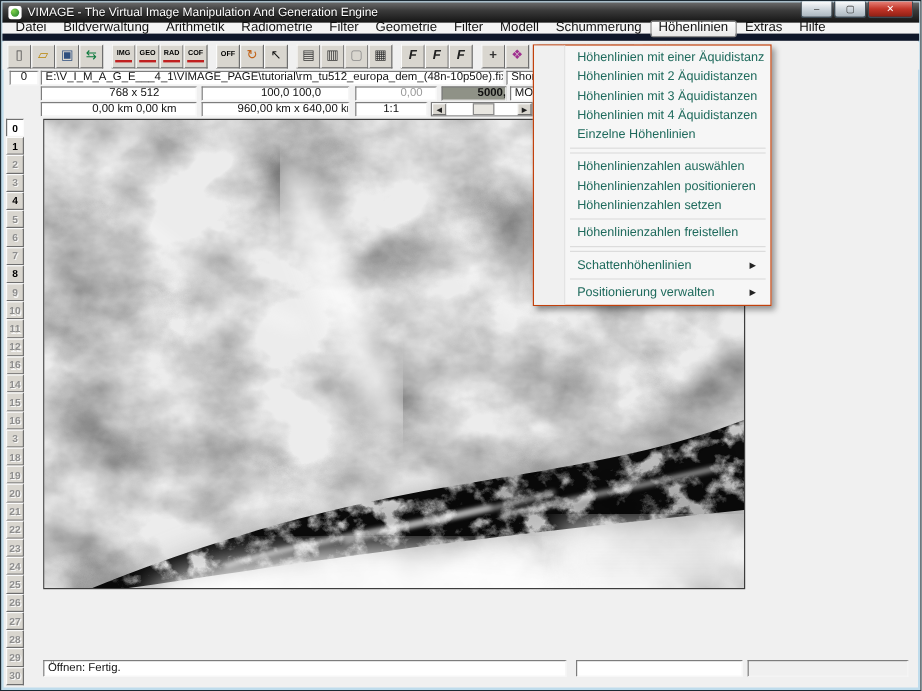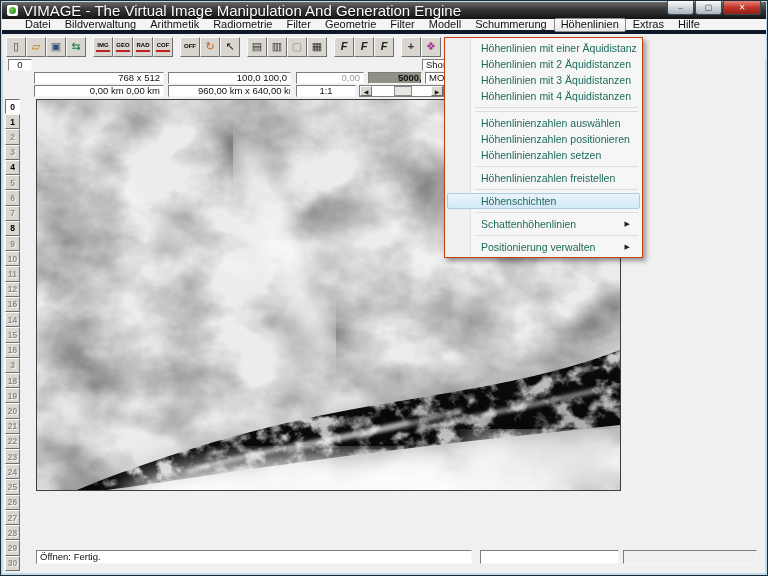--- a/index.html
+++ b/index.html
@@ -7,44 +7,44 @@
   .window{position:relative;width:768px;height:576px;background:#f0f0f0;
           border:1px solid #1c2a33;overflow:hidden;
           box-shadow:inset 0 0 0 2px #bfdcec;}
   
   .titlebar{position:absolute;left:1px;top:1px;right:1px;height:17px;
             background:linear-gradient(#6a6a6a,#3a3a3a 40%,#141414);
             display:flex;align-items:center;padding-left:5px;color:#fff;}
   .app-icon{width:11px;height:11px;background:#fff;border-radius:2px;position:relative;margin-right:5px;flex:0 0 auto;}
   .app-icon::after{content:"";position:absolute;left:2px;top:2px;width:7px;height:7px;border-radius:50%;
                    background:radial-gradient(circle at 30% 30%,#7fd24a,#1f7a2d);}
-  .title-text{font-size:15px;white-space:nowrap;text-shadow:0 1px 1px #000;}
+  .title-text{font-size:10px;white-space:nowrap;text-shadow:0 1px 1px #000;}
   .win-btns{position:absolute;right:6px;top:0;display:flex;}
   .win-btn{width:27px;height:14px;display:flex;align-items:center;justify-content:center;
            font-size:8px;color:#333;background:linear-gradient(#fdfdfd,#cfd7dd 50%,#aab6bf);
            border:1px solid #3c4a54;border-top:none;border-radius:0 0 3px 3px;margin-left:1px;}
   .win-btn.close{width:38px;background:linear-gradient(#f2a early,#c0392b);background:linear-gradient(#e8847a,#c23528 50%,#8e1f14);color:#fff;}
   
   .menubar{position:absolute;left:1px;top:18px;right:1px;height:15px;background:#f4f4f4;
-           border-bottom:4px solid #0f172a;display:flex;align-items:center;padding-left:16px;}
+           border-bottom:6px solid #0f172a;display:flex;align-items:center;padding-left:4px;}
   .mb-item{font-size:11px;color:#111;padding:0 6px;line-height:13px;height:14px;display:flex;align-items:center;border:1px solid transparent;}
   .mb-item.active{background:linear-gradient(#ffffff,#e7e7e7);border:1px solid #8c8c8c;border-radius:2px;}
   
   .toolbar{position:absolute;left:1px;top:34px;right:1px;height:23px;background:#f0f0f0;
            display:flex;align-items:center;padding-left:4px;}
   .tb-group{display:flex;margin-right:7px;}
   .tb-btn{width:20px;height:20px;background:#d9d6cf;border:1px solid;border-color:#fbfbfb #6f6f6f #6f6f6f #fbfbfb;
           display:flex;flex-direction:column;align-items:center;justify-content:center;overflow:hidden;}
   .tb-btn .g{font-size:11px;line-height:11px;}
   .tb-btn.textbtn .g{font-size:6px;font-weight:bold;line-height:7px;letter-spacing:0;}
   .tb-btn.textbtn .redbar{width:14px;height:2px;background:#c02020;margin-top:1px;}
   
   .field{position:absolute;height:12px;background:#fff;border:1px solid;border-color:#7d7d7d #f6f6f6 #f6f6f6 #7d7d7d;
          font-size:9.5px;line-height:10px;padding:0 3px;color:#111;white-space:nowrap;overflow:hidden;}
-  .field.right{text-align:right;padding-left:29px;}
+  .field.right{text-align:center;padding-left:29px;}
   .field.center{text-align:center;}
   .field.gray{color:#9a9a9a;}
   .field.sel{background:#8f9287;font-weight:bold;}
   .field.flat{background:#f0f0f0;}
   
   .hscroll{position:absolute;display:flex;height:12px;border:1px solid #7d7d7d;background:#fff;}
   .sc-btn{width:12px;height:10px;background:#d9d6cf;border:1px solid;border-color:#fbfbfb #6f6f6f #6f6f6f #fbfbfb;
           font-size:6px;display:flex;align-items:center;justify-content:center;color:#222;}
   .sc-track{flex:1;position:relative;background:#fff;}
   .sc-thumb{position:absolute;left:38%;width:30%;top:0;bottom:0;background:#e8e6e0;border:1px solid #8a8a8a;}
@@ -194,20 +194,21 @@
         <div class="tb-btn" style="background: rgb(140, 26, 26);">
           <span class="g" style="color: rgb(255, 255, 255); font-weight: bold;">V</span>
         </div>
         <div class="tb-btn" style="background: rgb(28, 58, 42);">
           <span class="g" style="color: rgb(255, 255, 255); font-weight: bold;">S</span>
         </div>
       </div>
     </div>
 
   <div class="field center" style="left:7px;top:58px;width:24px;">0</div>
+  <div class="field" style="left:33px;top:58px;width:386px;">E:\V_I_M_A_G_E___4_1\VIMAGE_PAGE\tutorial\rm_tu512_europa_dem_(48n-10p50e).fix</div>
   <div class="field" style="left:421px;top:58px;width:60px;">Short</div>
 
   <div class="field right" style="left:33px;top:71px;width:130px;">768 x 512</div>
   <div class="field right" style="left:167px;top:71px;width:123px;">100,0  100,0</div>
   <div class="field right gray" style="left:295px;top:71px;width:68px;">0,00</div>
   <div class="field right sel" style="left:367px;top:71px;width:54px;">5000,00</div>
   <div class="field" style="left:424px;top:71px;width:57px;">MONO</div>
 
   <div class="field right" style="left:33px;top:84px;width:130px;">0,00 km  0,00 km</div>
   <div class="field right" style="left:167px;top:84px;width:123px;">960,00 km x 640,00 km</div>
@@ -300,29 +301,29 @@
       </g>
     </svg>
   </div>
 
   <div class="dropdown" id="dropdown">
     <div class="dd-gutter"></div>
   <div class="dd-item">Höhenlinien mit einer Äquidistanz</div>
       <div class="dd-item">Höhenlinien mit 2 Äquidistanzen</div>
       <div class="dd-item">Höhenlinien mit 3 Äquidistanzen</div>
       <div class="dd-item">Höhenlinien mit 4 Äquidistanzen</div>
+      <div class="dd-item">Einzelne Höhenlinien</div>
       <div class="dd-sep"></div>
       <div class="dd-sep"></div>
       <div class="dd-item">Höhenlinienzahlen auswählen</div>
       <div class="dd-item">Höhenlinienzahlen positionieren</div>
       <div class="dd-item">Höhenlinienzahlen setzen</div>
       <div class="dd-sep"></div>
       <div class="dd-item">Höhenlinienzahlen freistellen</div>
       <div class="dd-sep"></div>
-      <div class="dd-item hl">Höhenschichten</div>
       <div class="dd-sep"></div>
       <div class="dd-item">Schattenhöhenlinien<span class="dd-arrow">▶</span></div>
       <div class="dd-sep"></div>
       <div class="dd-item">Positionierung verwalten<span class="dd-arrow">▶</span></div>
     </div>
 
   <div class="statusbar">
     <div class="field" style="left:35px;top:549px;width:436px;">Öffnen: Fertig.</div>
     <div class="field" style="left:479px;top:549px;width:139px;"></div>
     <div class="field flat" style="left:622px;top:549px;width:134px;"></div>

